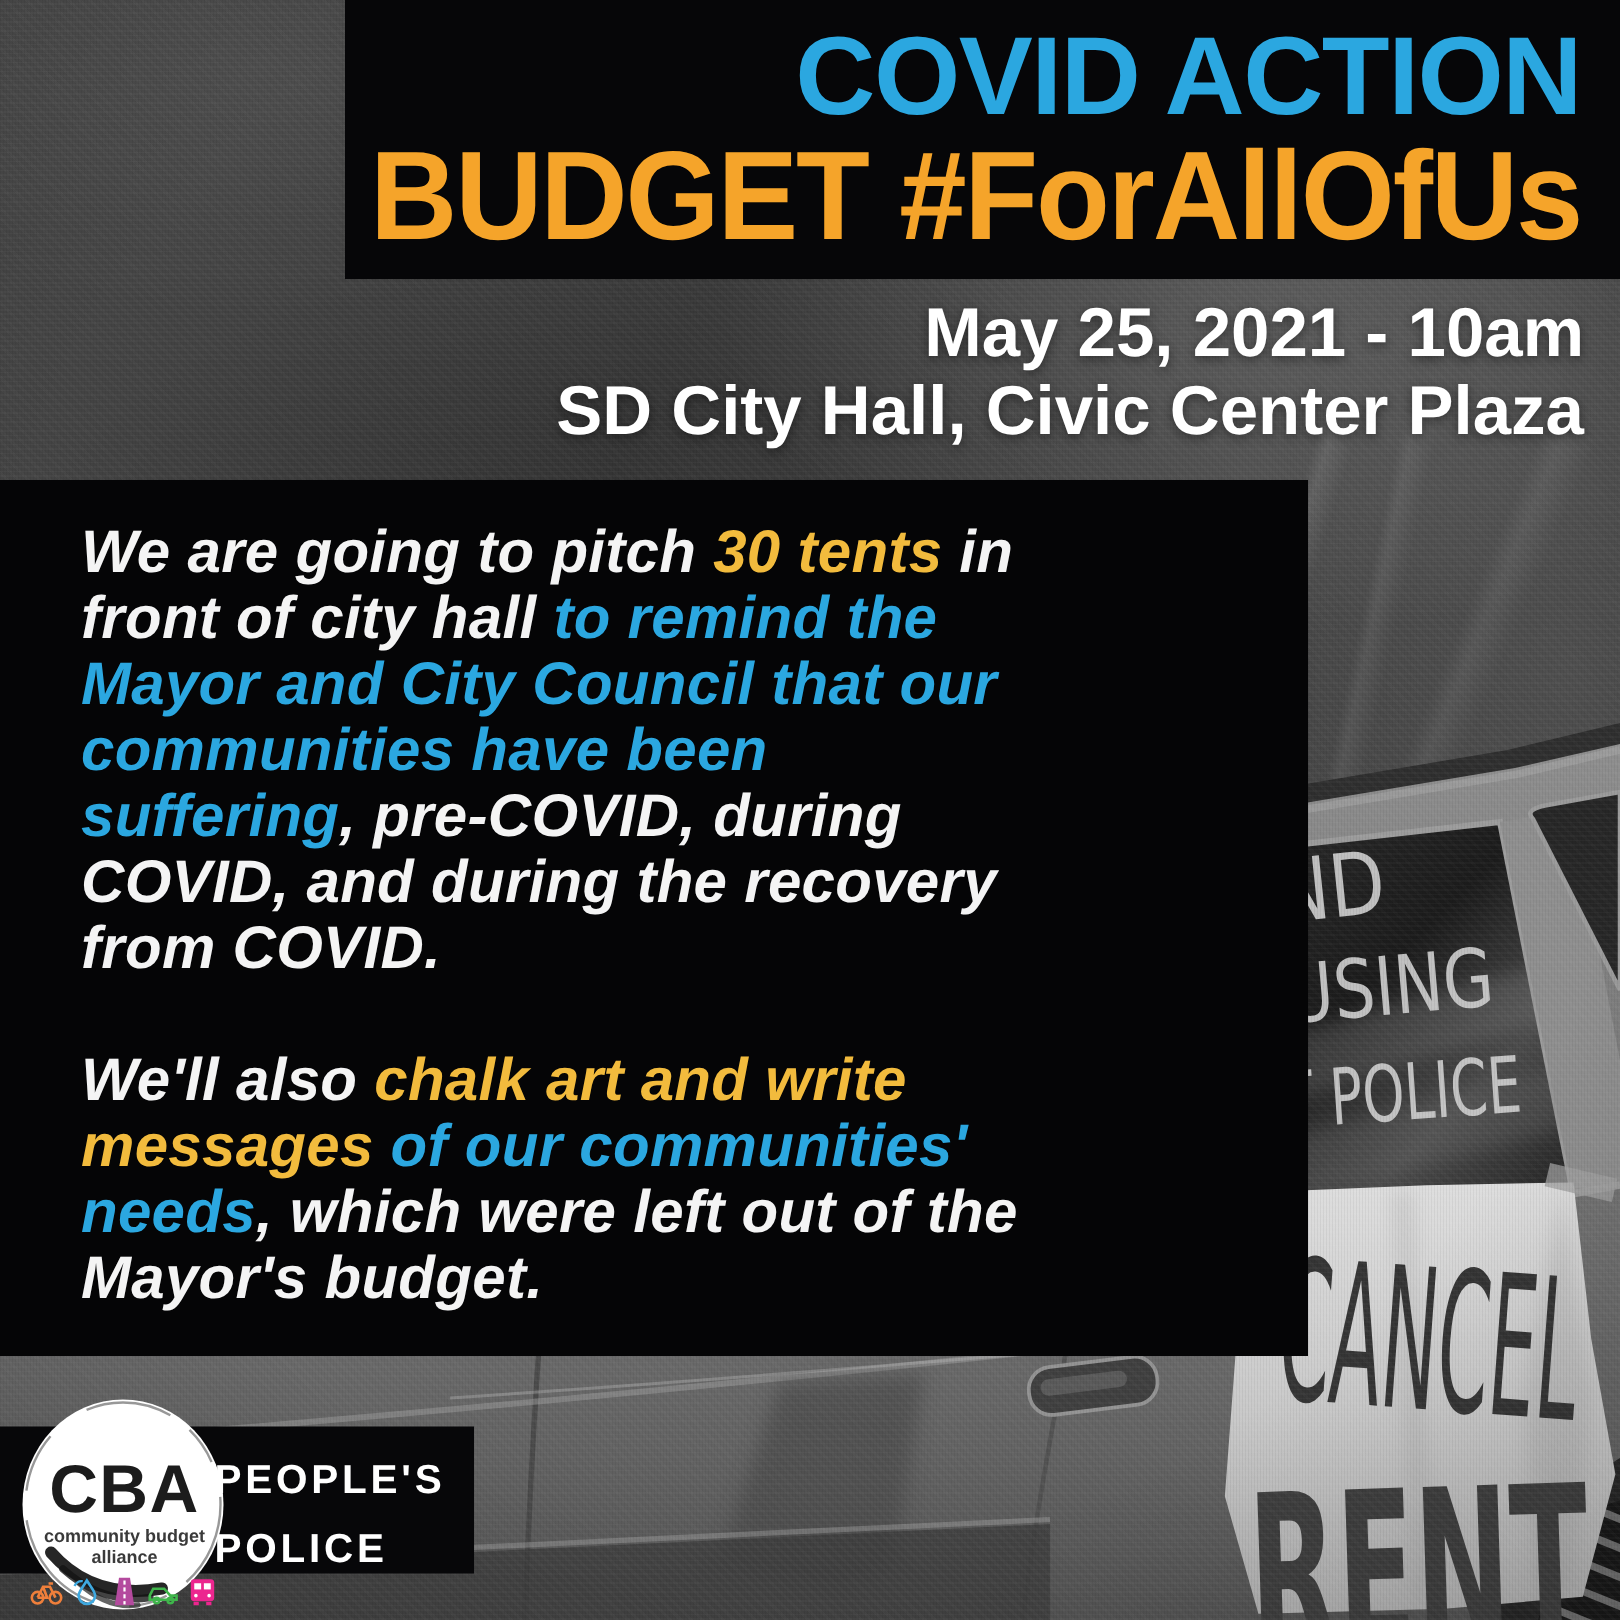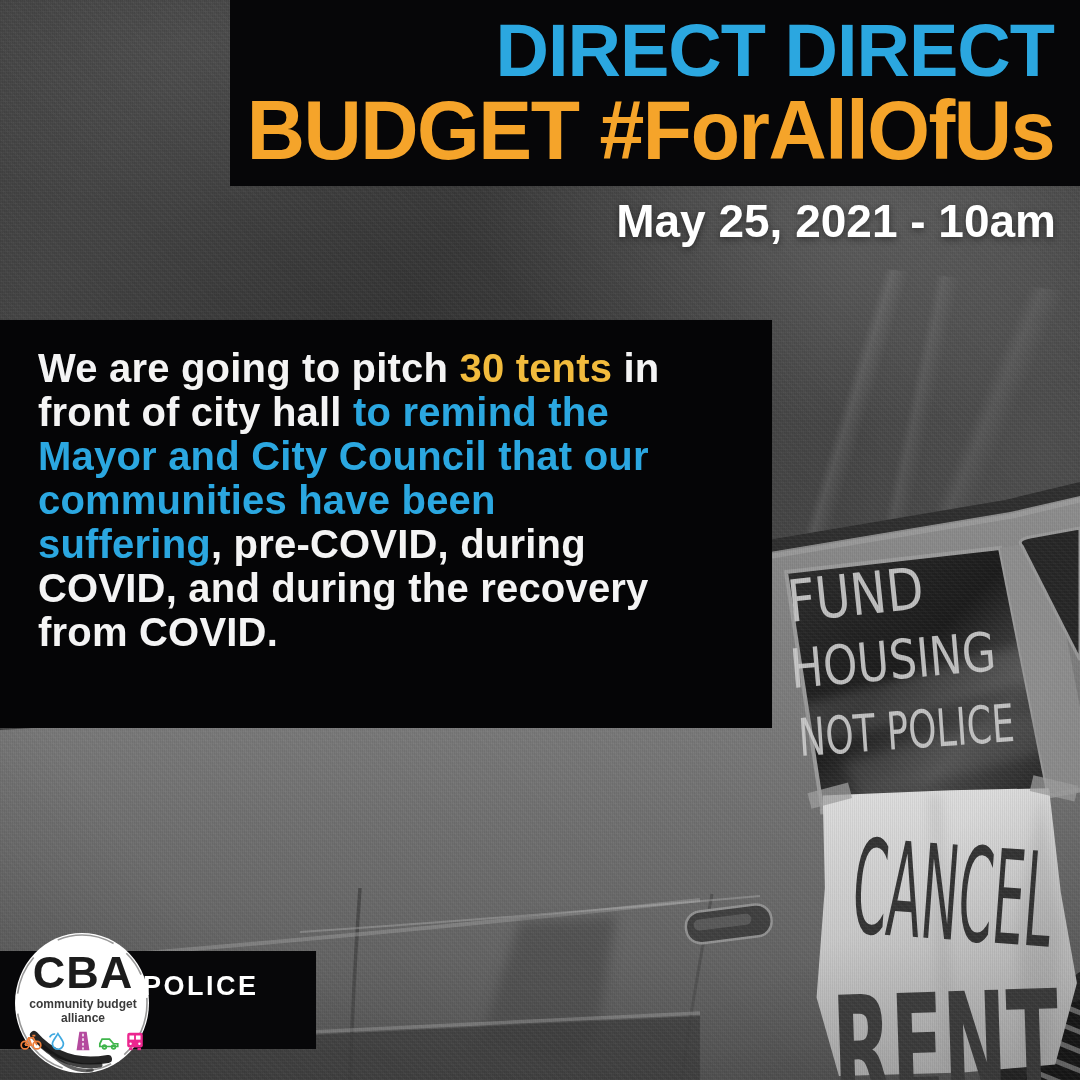--- a/index.html
+++ b/index.html
@@ -44,42 +44,42 @@
   .title-line2{
     color:#f5a42a;font-size:84px;font-weight:bold;line-height:1.0;
     letter-spacing:-1.5px;white-space:nowrap;transform:scaleX(.96);transform-origin:right center;
   }
   .date-block{
     position:absolute;right:24px;top:196px;text-align:right;color:#ffffff;
     font-size:46px;font-weight:bold;line-height:1.12;
     text-shadow:0 2px 7px rgba(0,0,0,.45);white-space:nowrap;
   }
   .text-box{
-    position:absolute;left:0;top:320px;width:772px;box-sizing:border-box;
-    background:#050506;padding:26px 34px 30px 38px;
+    position:absolute;left:0;top:320px;width:872px;box-sizing:border-box;
+    background:#050506;padding:26px 34px 30px 54px;font-style:italic;
   }
   .text-box p{
     margin:0;white-space:pre-wrap;font-size:40px;line-height:44px;
     font-weight:bold;color:#f4f4f4;letter-spacing:.2px;
   }
   .text-box p.first{margin-bottom:44px;}
   .text-box .w{color:#f4f4f4;}
   .text-box .y{color:#f2bb3d;}
   .text-box .b{color:#2ba7e0;text-align:center;}
 
   .footer-banner{position:absolute;left:0;top:951px;width:316px;height:98px;background:#070709;}
   .footer-text{
     position:absolute;left:143px;top:963px;color:#ffffff;font-weight:bold;
     font-size:27px;letter-spacing:2.5px;line-height:46px;white-space:nowrap;
   }
   .logo{position:absolute;left:12px;top:931px;width:142px;height:146px;}
   .logo-circle{position:absolute;left:0;top:0;}
   .logo-content{position:absolute;left:0;top:0;width:142px;text-align:center;}
   .logo-acronym{
-    margin-top:19px;font-size:45px;line-height:1.0;font-weight:bold;color:#1c1c1c;
+    margin-top:39px;font-size:45px;line-height:1.0;font-weight:bold;color:#1c1c1c;
     letter-spacing:1px;text-shadow:1px 1px 0 rgba(255,255,255,.35);
   }
   .logo-subtitle{margin-top:2px;font-size:12px;letter-spacing:0;color:#3a3a3a;font-weight:bold;}
   .logo-icons{display:flex;justify-content:center;gap:4px;margin-top:5px;}
   .logo-icons svg{display:block;}
 </style>
 </head>
 <body>
 
 <div class="canvas">
@@ -173,40 +173,46 @@
       </g>
       <g transform="translate(838,642) rotate(-3) scale(1,1.18)">
         <text x="0" y="0" font-size="122" fill="#3e3e3e" font-weight="bold" font-family="'DejaVu Sans', sans-serif" textLength="226" lengthAdjust="spacingAndGlyphs">RENT</text>
       </g>
     </g>
   </svg>
 
   <div class="grain"></div>
 
   <div class="top-banner">
-    <div class="title-line1">DIRECT DIRECT</div>
+    <div class="title-line1">COVID ACTION</div>
     <div class="title-line2">BUDGET #ForAllOfUs</div>
   </div>
 
   <div class="date-block">
     <div>May 25, 2021 - 10am</div>
+    <div>SD City Hall, Civic Center Plaza</div>
   </div>
 
   <div class="text-box">
     <p class="first"><span class="w">We are going to pitch </span><span class="y">30 tents</span><span class="w"> in
 front of city hall </span><span class="b">to remind the
 Mayor and City Council that our
 communities have been
 suffering</span><span class="w">, pre-COVID, during
 COVID, and during the recovery
 from COVID.</span></p>
+    <p><span class="w">We'll also </span><span class="y">chalk art and write
+messages </span><span class="b">of our communities'
+needs</span><span class="w">, which were left out of the
+Mayor's budget.</span></p>
   </div>
 
   <div class="footer-banner"></div>
   <div class="footer-text">
+    <div>PEOPLE'S</div>
     <div>POLICE</div>
   </div>
 
   <div class="logo">
     <svg class="logo-circle" width="142" height="146" viewBox="0 0 142 146">
       <ellipse cx="70" cy="72" rx="67" ry="70" fill="#ffffff"></ellipse>
       <ellipse cx="70" cy="72" rx="65" ry="68" fill="none" stroke="#1b1b1b" stroke-width="1.6" stroke-dasharray="58 16 26 24 74 20 40 30" opacity=".45"></ellipse>
       <path d="M22,104 Q50,136 96,128" stroke="#141414" stroke-width="8" fill="none" stroke-linecap="round" opacity=".92"></path>
       <path d="M30,115 Q57,139 88,134" stroke="#141414" stroke-width="5" fill="none" stroke-linecap="round" opacity=".8"></path>
       <path d="M40,124 Q60,142 80,139" stroke="#222222" stroke-width="3.5" fill="none" stroke-linecap="round" opacity=".7"></path>

